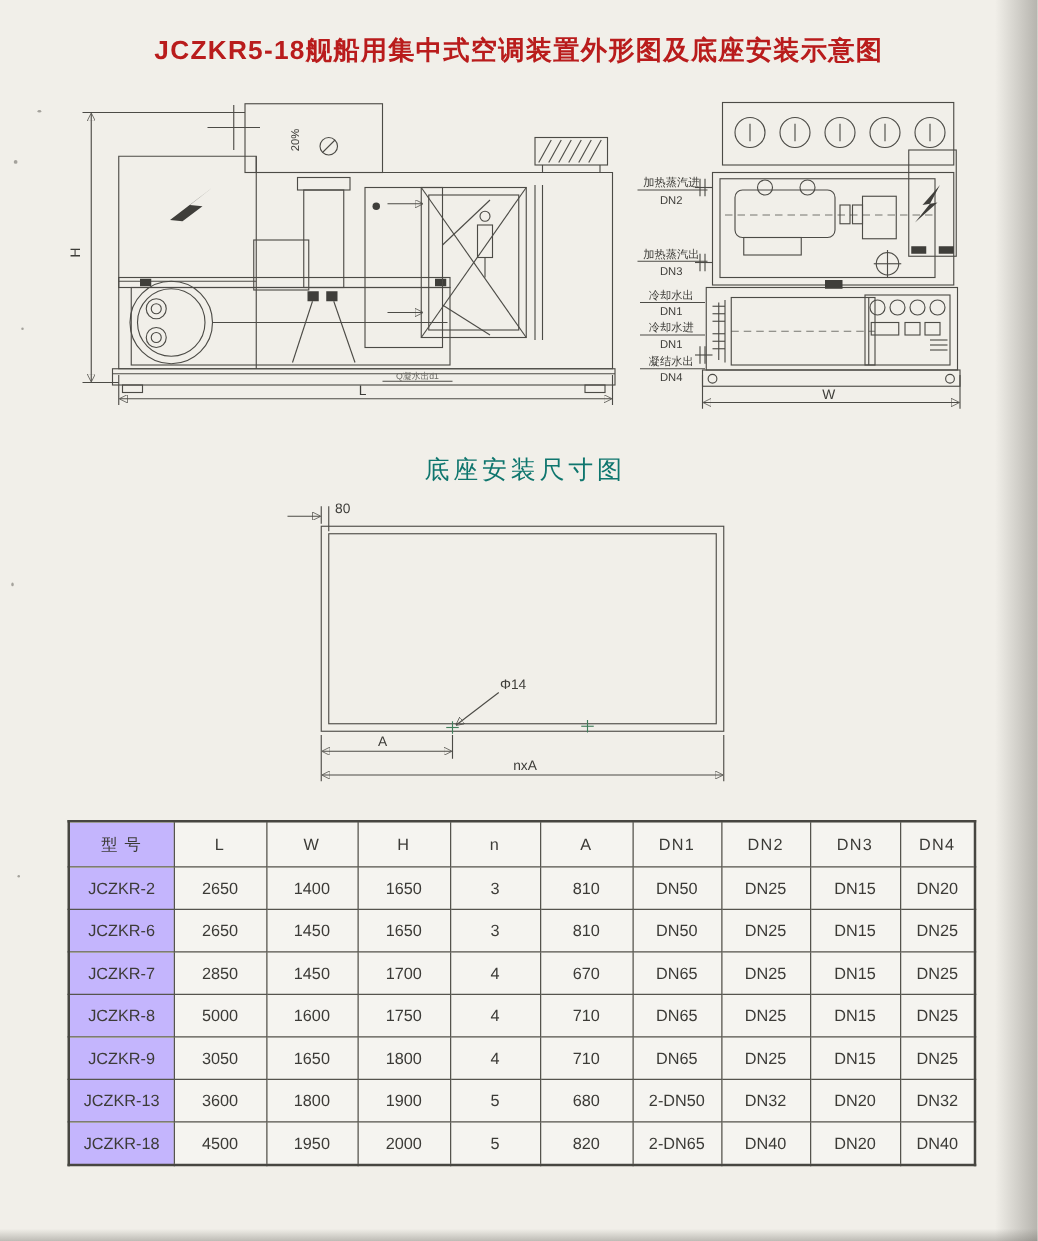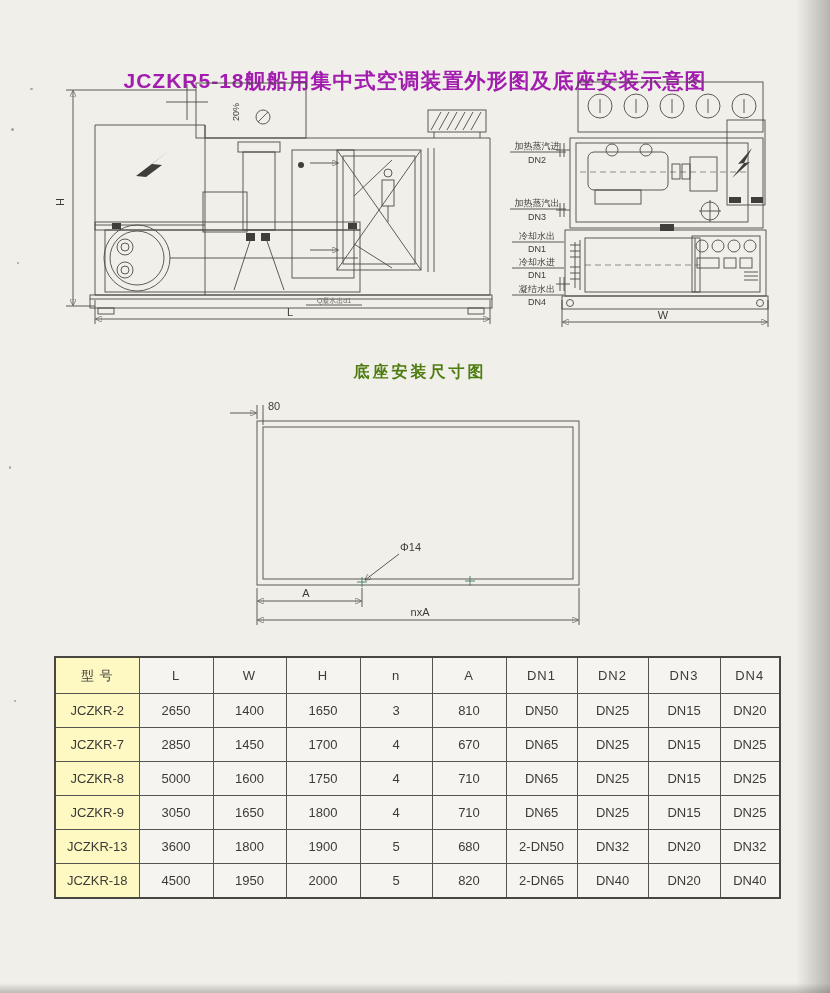--- a/index.html
+++ b/index.html
@@ -4,26 +4,26 @@
 <style>
   html,body{margin:0;padding:0;}
   body{
     width:830px;height:993px;position:relative;overflow:hidden;
     background:#f1efe9;
     font-family:"Liberation Sans", sans-serif;
   }
   .title{
     position:absolute;top:26px;left:0;width:100%;
     text-align:center;font-size:21px;font-weight:bold;
-    letter-spacing:1px;color:#a21caf;margin-top:41px;
+    letter-spacing:1px;color:#b91c1c;
   }
   .caption{
     position:absolute;top:362px;left:315px;width:210px;
-    text-align:center;font-size:16px;font-weight:700;
-    letter-spacing:3px;color:#4d7c0f;
+    text-align:center;font-size:20px;font-weight:400;
+    letter-spacing:3px;color:#0f766e;
   }
   svg.draw{position:absolute;left:0;top:0;}
   svg.draw line,svg.draw rect,svg.draw circle,svg.draw path,svg.draw polyline,svg.draw polygon{
     stroke:#4c4b46;stroke-width:0.9;fill:none;
   }
   svg.draw .fil{fill:#3f3e3a;stroke:none;}
   svg.draw .grn{stroke:#3f7d5a;}
   svg.draw text{stroke:none;fill:#3e3d39;font-family:"Liberation Sans",sans-serif;}
   svg.draw .dimtxt{font-size:11px;}
   svg.draw .small{font-size:9px;}
@@ -35,21 +35,21 @@
     font-size:13px;color:#3c3b37;
     border:2px solid #474641;
   }
   table.spec th,table.spec td{
     border:1px solid #55544e;text-align:center;
     background:#f5f4f0;font-weight:normal;
     overflow:hidden;white-space:nowrap;
   }
   table.spec th{height:33px;letter-spacing:1px;}
   table.spec td{height:31px;}
-  table.spec .model{background:#fef9c3;}
+  table.spec .model{background:#c4b5fd;}
   .edge-right{
     position:absolute;top:0;right:0;width:34px;height:100%;
     background:linear-gradient(to right, rgba(110,108,102,0), rgba(110,108,102,0.45));
   }
   .edge-bottom{
     position:absolute;left:0;bottom:0;width:100%;height:10px;
     background:linear-gradient(to bottom, rgba(110,108,102,0), rgba(110,108,102,0.4));
   }
   .speck{position:absolute;background:rgba(70,68,62,0.45);border-radius:50%;}
 </style>
@@ -338,20 +338,32 @@
         <td>1400</td>
         <td>1650</td>
         <td>3</td>
         <td>810</td>
         <td>DN50</td>
         <td>DN25</td>
         <td>DN15</td>
         <td>DN20</td>
       </tr>
       <tr>
+        <td class="model">JCZKR-6</td>
+        <td>2650</td>
+        <td>1450</td>
+        <td>1650</td>
+        <td>3</td>
+        <td>810</td>
+        <td>DN50</td>
+        <td>DN25</td>
+        <td>DN15</td>
+        <td>DN25</td>
+      </tr>
+      <tr>
         <td class="model">JCZKR-7</td>
         <td>2850</td>
         <td>1450</td>
         <td>1700</td>
         <td>4</td>
         <td>670</td>
         <td>DN65</td>
         <td>DN25</td>
         <td>DN15</td>
         <td>DN25</td>

